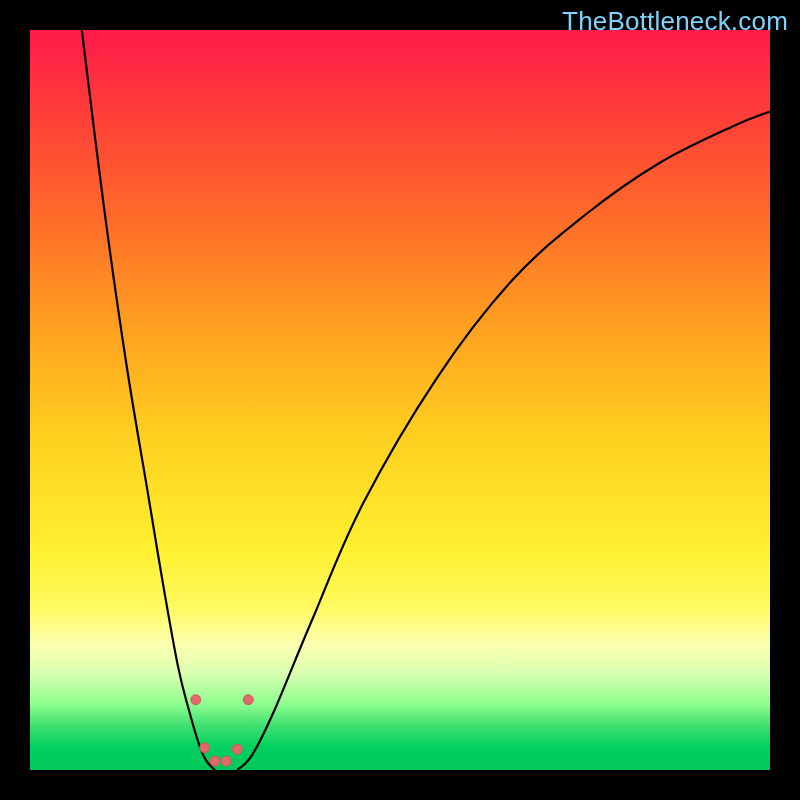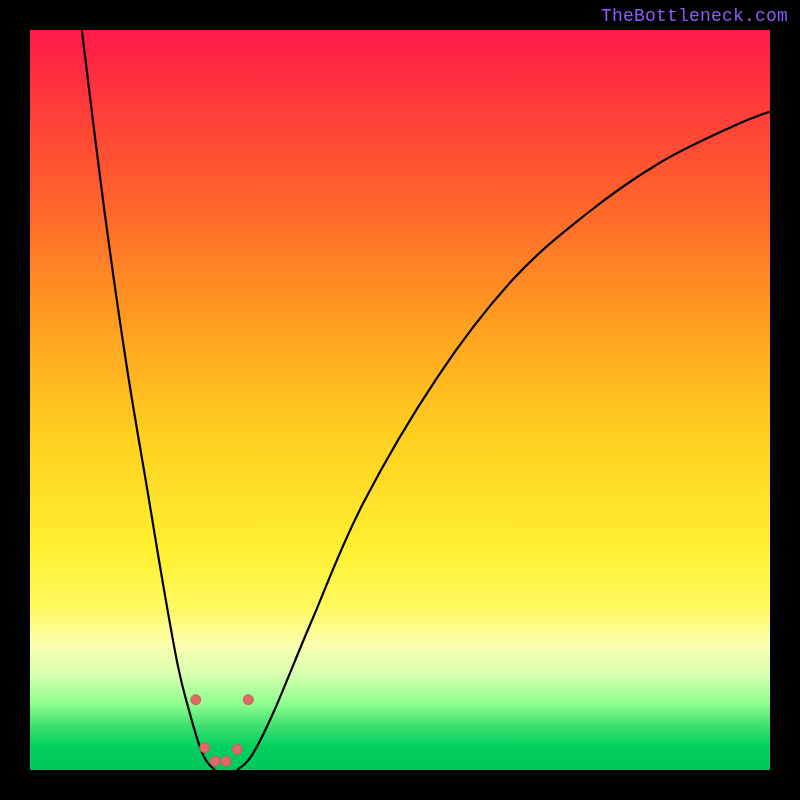--- a/index.html
+++ b/index.html
@@ -35,23 +35,23 @@
       #90ff90 91%,
       #40e070 94%,
       #00d060 97%,
       #00c858 100%
     );
   }
   .watermark {
     position: absolute;
     top: 6px;
     right: 12px;
-    font-family: Liberation Mono, monospace;
-    font-size: 18px;
-    color: #8b5cf6;
+    font-family: Liberation Sans, sans-serif;
+    font-size: 26px;
+    color: #7dd3fc;
     font-weight: 500;
     letter-spacing: 0.2px;
   }
   svg.curves {
     position: absolute;
     left: 0;
     top: 0;
     width: 740px;
     height: 740px;
     overflow: visible;

